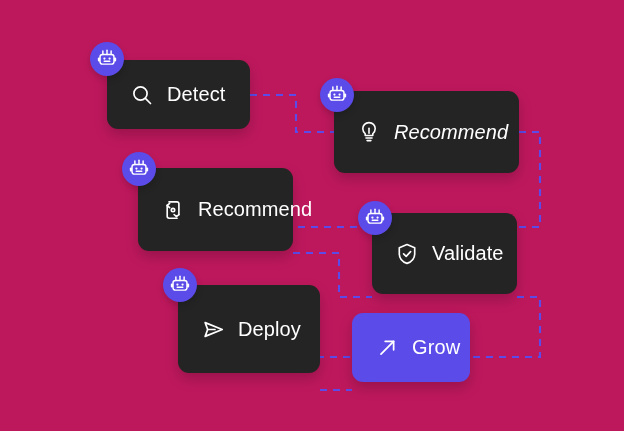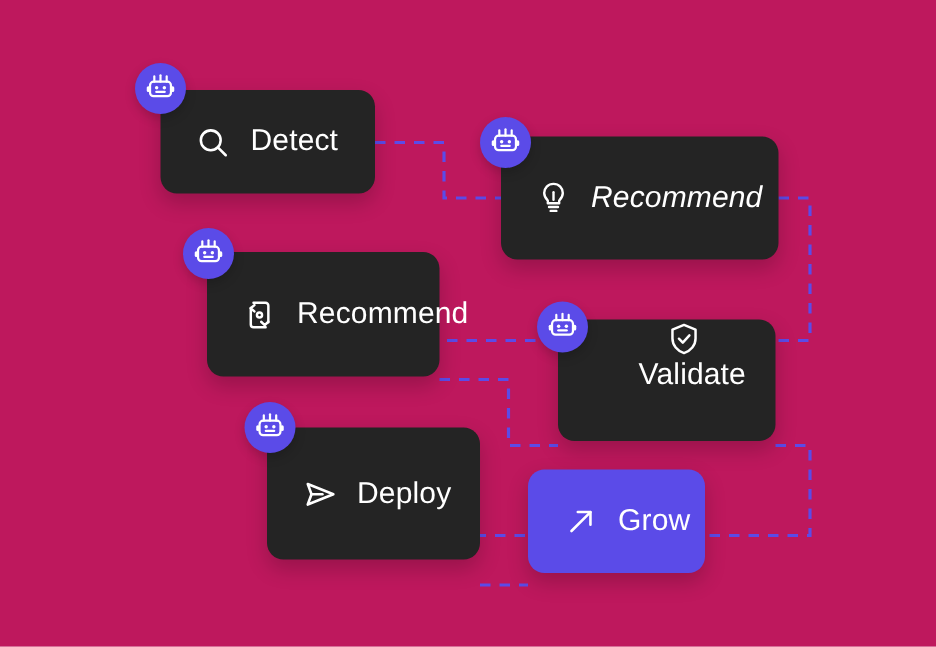--- a/index.html
+++ b/index.html
@@ -81,21 +81,21 @@
     align-items: center;
     justify-content: center;
     box-shadow: 0 3px 7px rgba(0,0,0,0.18);
   }
   .badge svg { display: block; }
 
   
   #node-detect    { left:107px; top: 60px; width:143px; height: 69px; }
   #node-recommend { left:334px; top: 91px; width:185px; height: 82px; font-style: italic; }
   #node-generate  { left:138px; top:168px; width:155px; height: 83px; }
-  #node-validate  { left:372px; top:213px; width:145px; height: 81px; flex-direction: column; }
+  #node-validate  { left:372px; top:213px; width:145px; height: 81px; }
   #node-deploy    { left:178px; top:285px; width:142px; height: 88px; }
   #node-grow      { left:352px; top:313px; width:118px; height: 69px; }
 
   #badge-detect    { left: 90px; top: 42px; }
   #badge-recommend { left:320px; top: 78px; }
   #badge-generate  { left:122px; top:152px; }
   #badge-validate  { left:358px; top:201px; }
   #badge-deploy    { left:163px; top:268px; }
 </style>
 </head>

